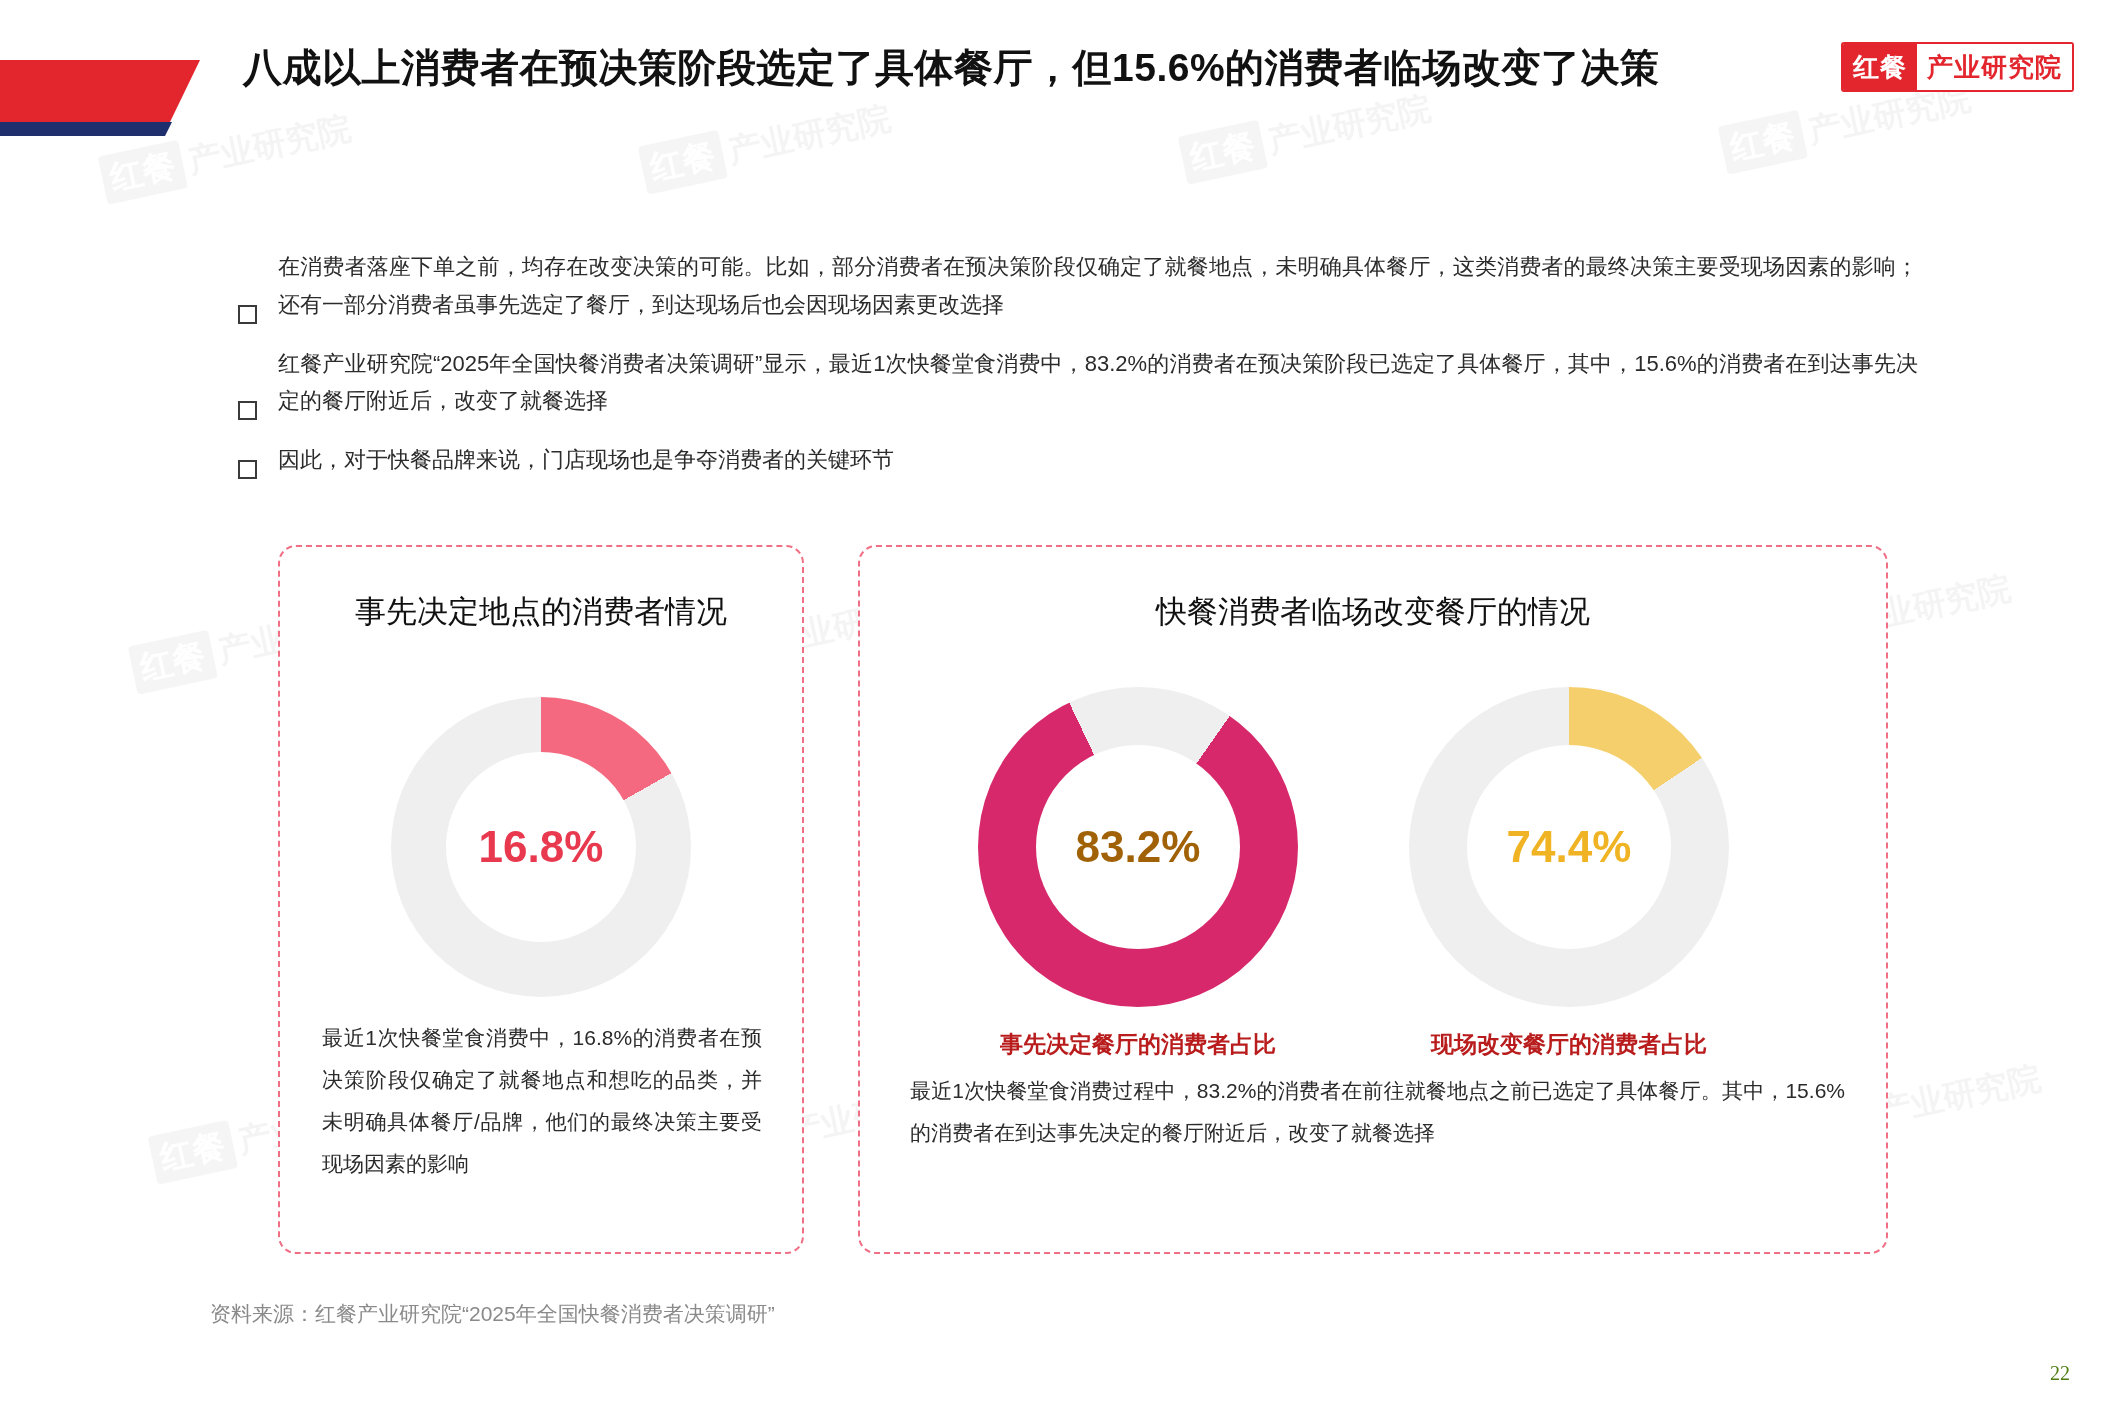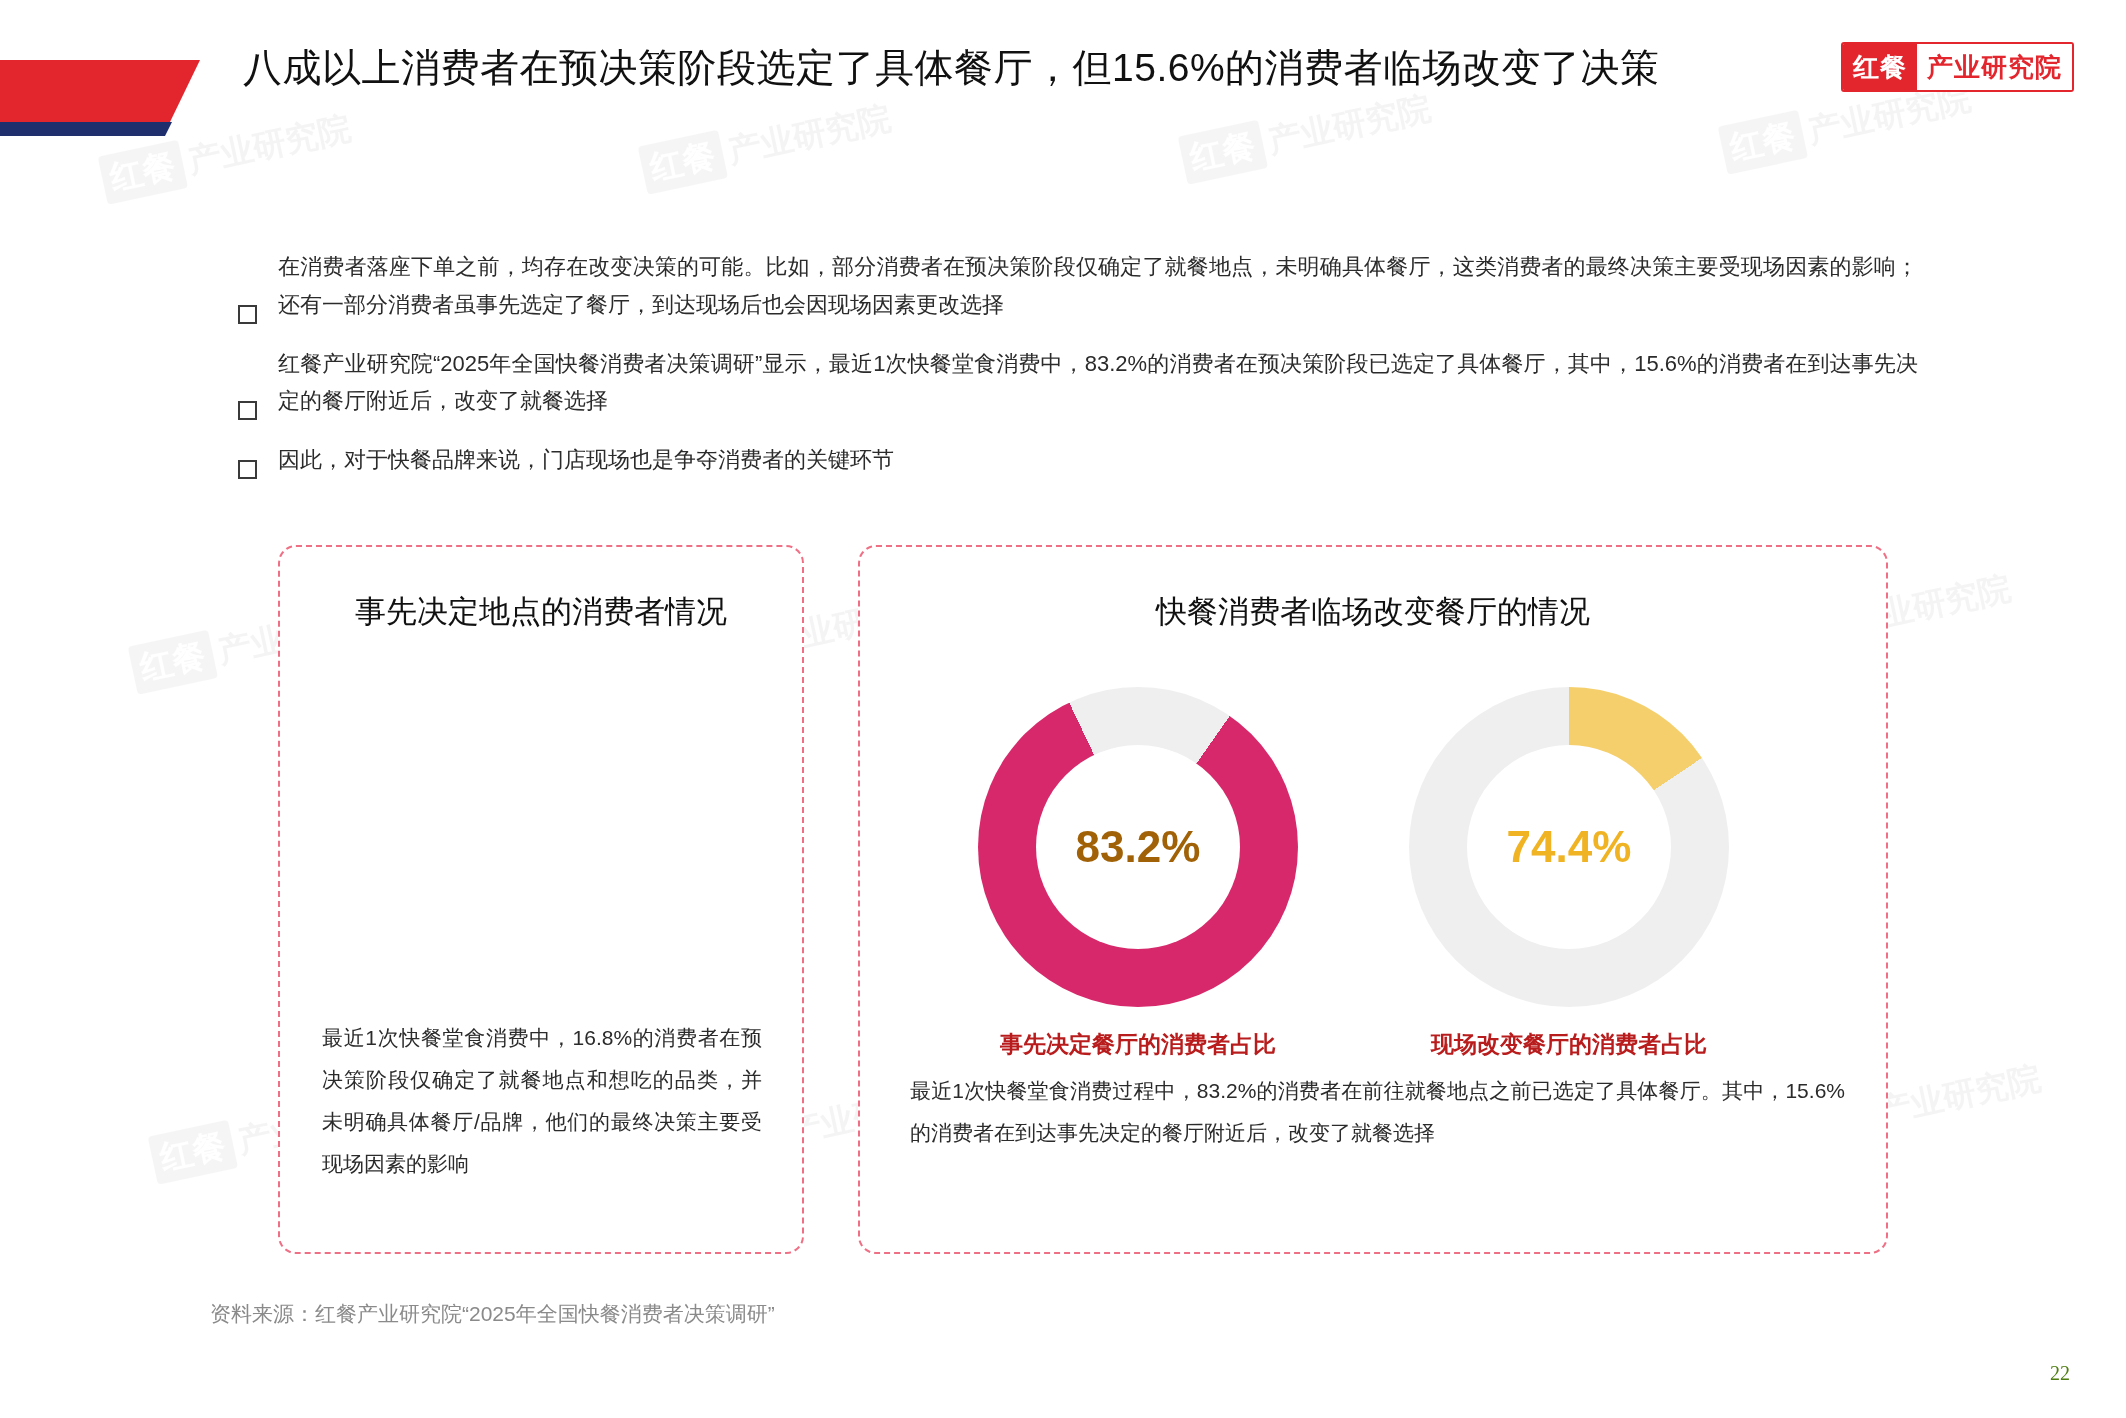--- a/index.html
+++ b/index.html
@@ -39,21 +39,21 @@
     clip-path: polygon(0 0, 172px 0, 165px 14px, 0 14px);
   }
 
   
   .page-title {
     position: absolute;
     left: 243px;
     top: 40px;
     width: 1570px;
     font-size: 39px;
-    font-weight: normal;
+    font-weight: bold;
     line-height: 1.45;
     color: #111;
     letter-spacing: 0.5px;
   }
 
   .logo {
     position: absolute;
     right: 52px;
     top: 42px;
     display: flex;
@@ -285,20 +285,27 @@
   </div>
   <div class="bullet">
     <div class="sq"></div>
     <div class="txt">因此，对于快餐品牌来说，门店现场也是争夺消费者的关键环节</div>
   </div>
 </div>
 
 <div class="card" id="card-left">
   <div class="card-title">事先决定地点的消费者情况</div>
 
+  <div class="donut-wrap" id="donut-left-wrap">
+    <div class="donut" id="donut-left" style="background: conic-gradient(rgb(244, 105, 127) 0deg, rgb(244, 105, 127) 60.48deg, rgb(239, 239, 239) 60.48deg, rgb(239, 239, 239) 360deg);">
+      <div class="hole">
+        <span class="val">16.8%</span>
+      </div>
+    </div>
+  </div>
 
   <div class="card-note" id="note-left">最近1次快餐堂食消费中，16.8%的消费者在预决策阶段仅确定了就餐地点和想吃的品类，并未明确具体餐厅/品牌，他们的最终决策主要受现场因素的影响</div>
 </div>
 
 <div class="card" id="card-right">
   <div class="card-title">快餐消费者临场改变餐厅的情况</div>
 
   <div class="donut-wrap" id="donut-832-wrap">
     <div class="donut" id="donut-832" style="background: conic-gradient(from 35deg, rgb(214, 40, 106) 0deg, rgb(214, 40, 106) 299.52deg, rgb(239, 239, 239) 299.52deg, rgb(239, 239, 239) 360deg);">
       <div class="hole">

